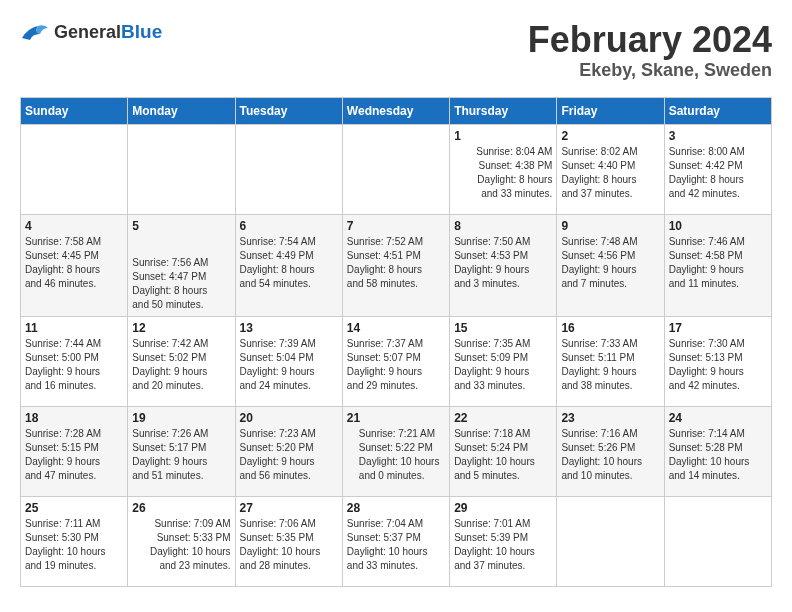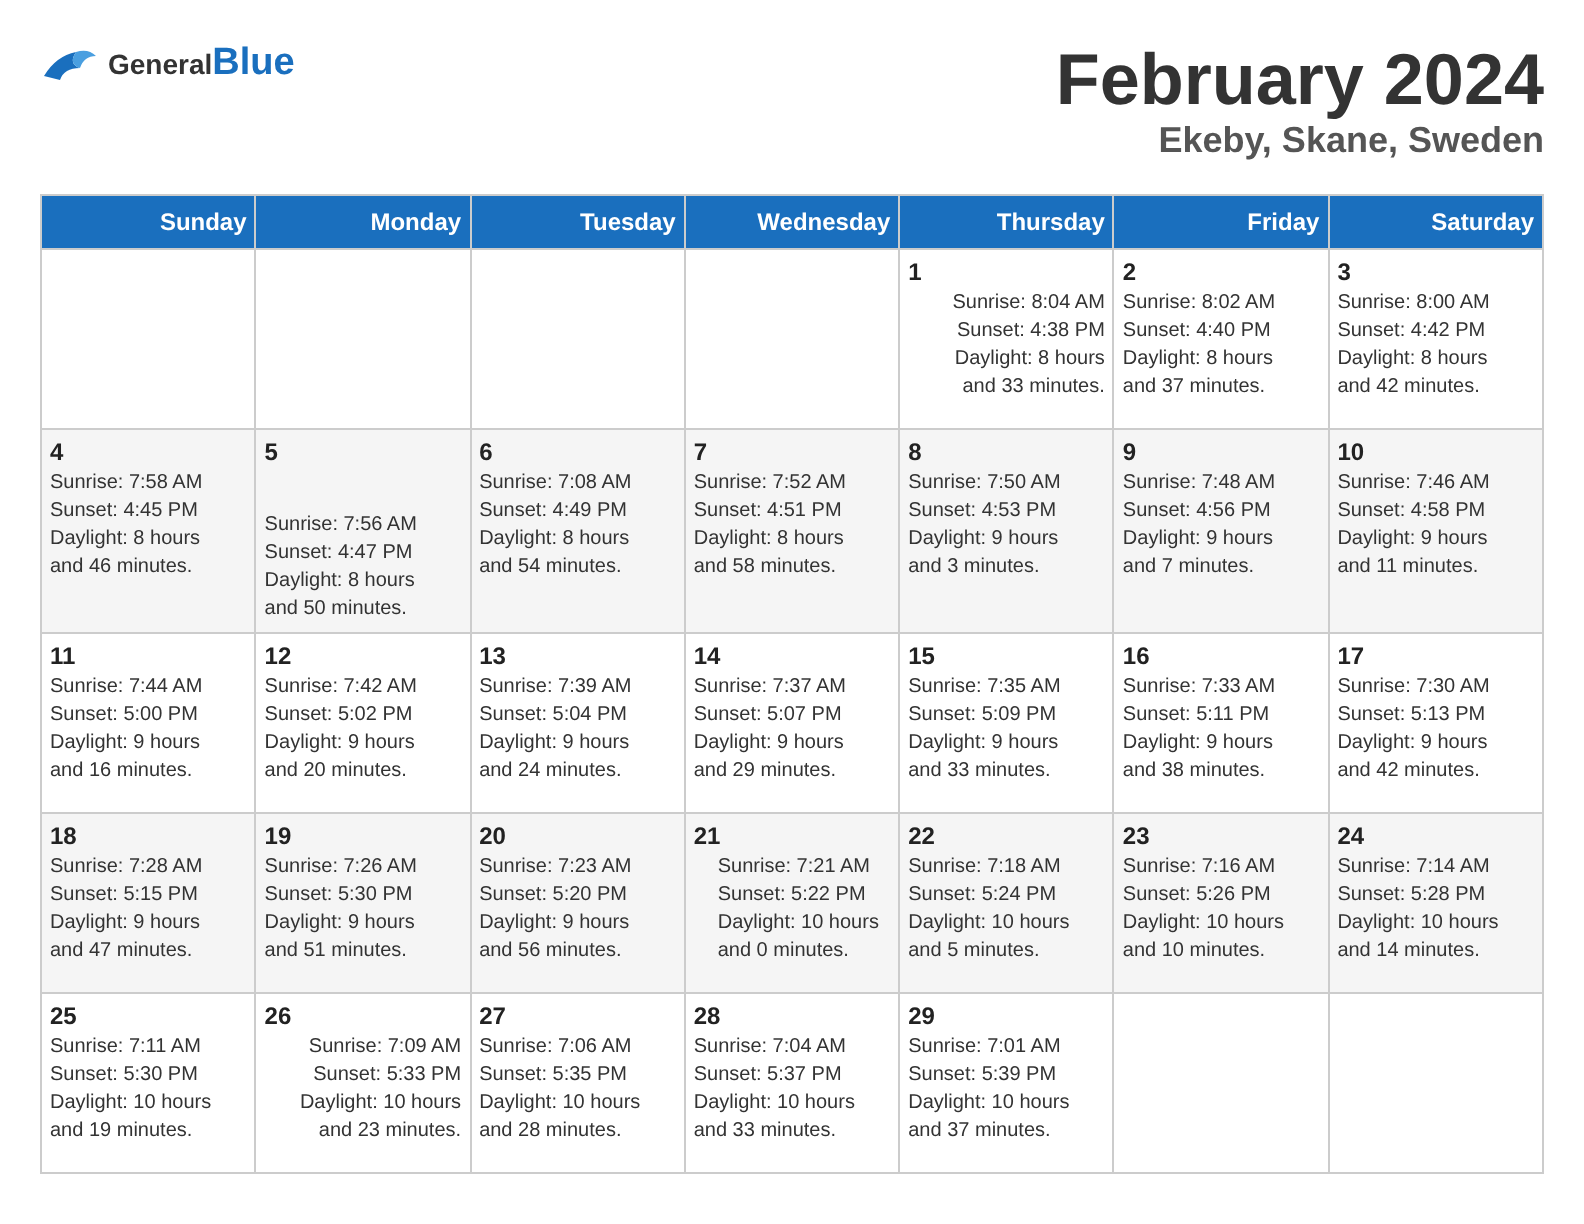--- a/index.html
+++ b/index.html
@@ -14,39 +14,39 @@
       display: flex;
       justify-content: space-between;
       align-items: flex-start;
       margin-bottom: 16px;
     }
     .logo {
       display: flex;
       align-items: center;
       gap: 4px;
     }
-    .logo-text-general { font-size: 14px; font-weight: bold; color: #333; }
+    .logo-text-general { font-size: 18px; font-weight: bold; color: #333; }
     .logo-text-blue { font-size: 19px; font-weight: bold; color: #1a6fbe; }
     .logo-bird {
       width: 30px;
       height: 24px;
     }
     .title-block { text-align: right; }
     .title-block h1 { font-size: 36px; font-weight: bold; color: #333; line-height: 1.1; }
     .title-block h2 { font-size: 18px; font-weight: bold; color: #555; }
     table {
       width: 100%;
       border-collapse: collapse;
       font-size: 11px;
     }
     thead tr th {
       background: #1a6fbe;
       color: #fff;
       padding: 6px 4px;
-      text-align: right;
+      text-align: left;
       font-size: 12px;
       font-weight: bold;
       border: 1px solid #ccc;
       margin-left: 28px;
     }
     tbody tr td {
       border: 1px solid #ccc;
       vertical-align: top;
       padding: 4px;
       min-height: 80px;
@@ -128,21 +128,21 @@
         </td>
         <td>
           <div class="day-num">5</div>
           <div class="day-info" style="white-space: pre-line; margin-top: 23px;">Sunrise: 7:56 AM
 Sunset: 4:47 PM
 Daylight: 8 hours
 and 50 minutes.</div>
         </td>
         <td>
           <div class="day-num">6</div>
-          <div class="day-info" style="white-space: pre-line;">Sunrise: 7:08 AM
+          <div class="day-info" style="white-space: pre-line;">Sunrise: 7:54 AM
 Sunset: 4:49 PM
 Daylight: 8 hours
 and 54 minutes.</div>
         </td>
         <td>
           <div class="day-num">7</div>
           <div class="day-info" style="white-space: pre-line;">Sunrise: 7:52 AM
 Sunset: 4:51 PM
 Daylight: 8 hours
 and 58 minutes.</div>
@@ -224,21 +224,21 @@
         <td>
           <div class="day-num">18</div>
           <div class="day-info" style="white-space: pre-line;">Sunrise: 7:28 AM
 Sunset: 5:15 PM
 Daylight: 9 hours
 and 47 minutes.</div>
         </td>
         <td>
           <div class="day-num">19</div>
           <div class="day-info" style="white-space: pre-line;">Sunrise: 7:26 AM
-Sunset: 5:30 PM
+Sunset: 5:17 PM
 Daylight: 9 hours
 and 51 minutes.</div>
         </td>
         <td>
           <div class="day-num">20</div>
           <div class="day-info" style="white-space: pre-line;">Sunrise: 7:23 AM
 Sunset: 5:20 PM
 Daylight: 9 hours
 and 56 minutes.</div>
         </td>

